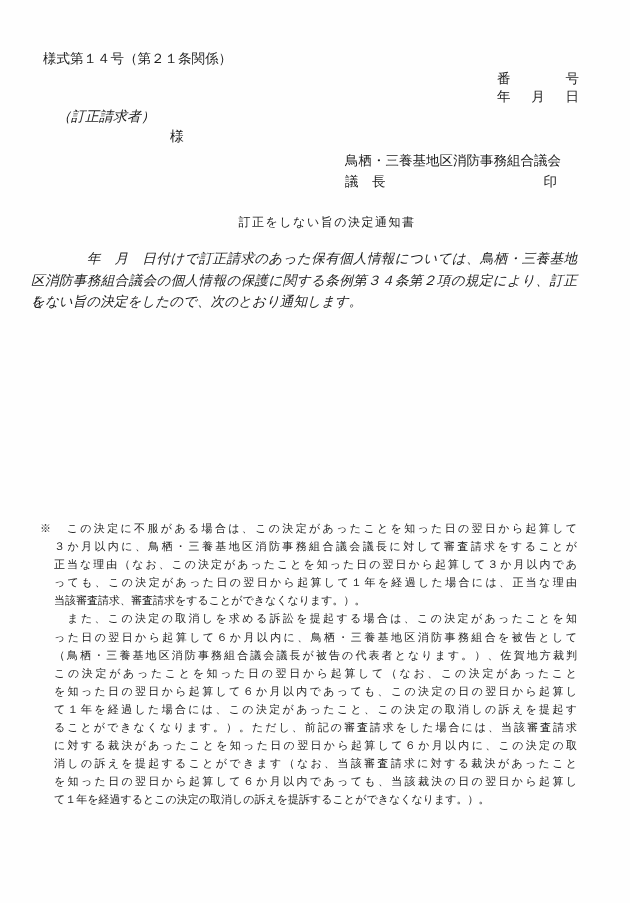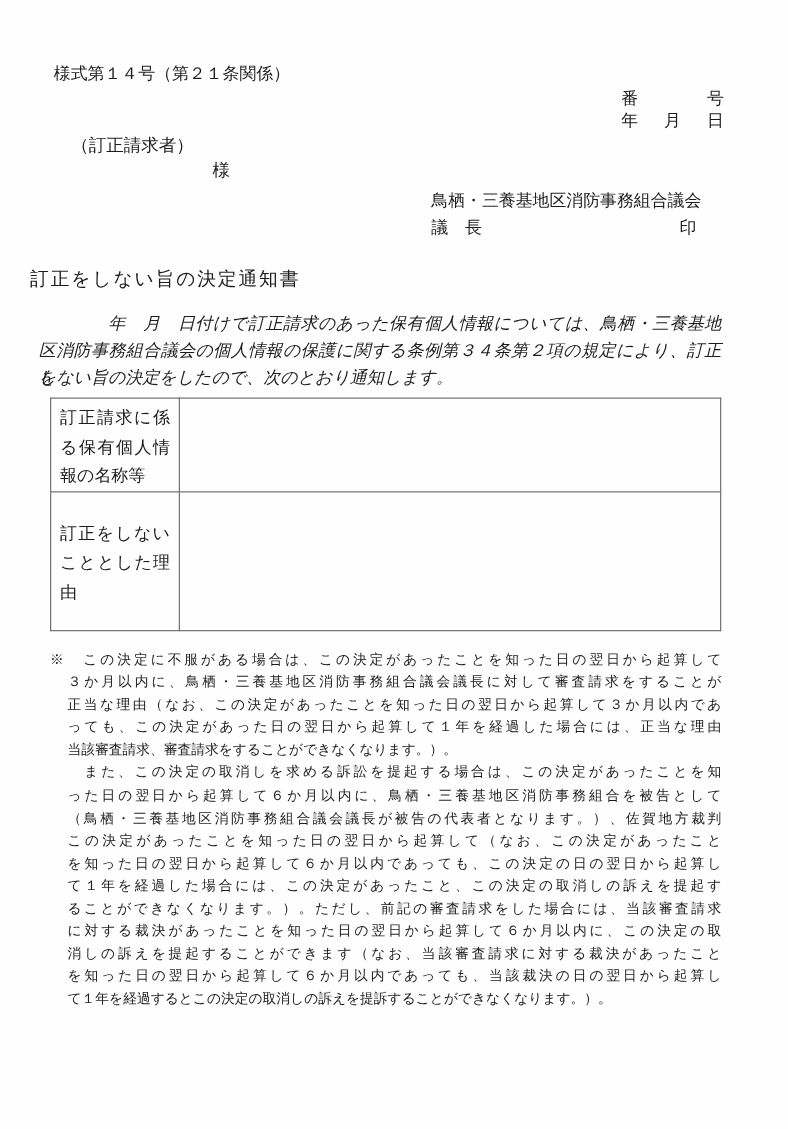--- a/index.html
+++ b/index.html
@@ -12,31 +12,31 @@
     font-family:"Liberation Serif","DejaVu Serif",serif;
     overflow:hidden;
   }
   .abs { position:absolute; }
   .form-no { left:43px; top:50px; font-size:13.5px; }
   .docnum-row {
     left:497px; width:82px;
     display:flex; justify-content:space-between;
     font-size:13.5px;
   }
-  .addressee { left:57px; top:108px; font-size:14px; }
+  .addressee { left:57px; top:108px; font-size:14px;font-style:italic; }
   .sama { left:170px; top:128px; font-size:14px; }
   .issuer-org { left:345px; top:152px; font-size:13.5px; }
   .issuer-line {
     left:345px; top:173px; width:212px;
     display:flex; justify-content:space-between;
     font-size:13.5px;
   }
   .doc-title {
     left:24px; right:0; top:214px;
-    font-size:15px; letter-spacing:1.5px;
+    text-align:center; font-size:12px; letter-spacing:1.5px;
   }
   .para { left:31px; top:248px; width:546px; font-size:13.6px;font-style:italic; }
   .para .line {
     height:21.5px; line-height:21.5px;
     text-align:justify; text-align-last:justify;
   }
   .para .line.para-end { text-align-last:left; }
 
   .form-table {
     position:absolute; left:40px; top:318px;
@@ -95,32 +95,20 @@
   </div>
 
   <div class="abs doc-title">訂正をしない旨の決定通知書</div>
 
   <div class="abs para">
     <div class="line">　　　　年　月　日付けで訂正請求のあった保有個人情報については、鳥栖・三養基地</div>
     <div class="line">区消防事務組合議会の個人情報の保護に関する条例第３４条第２項の規定により、訂正を</div>
     <div class="line para-end">しない旨の決定をしたので、次のとおり通知します。</div>
   </div>
 
-  <table class="form-table">
-    <tbody>
-        <tr class="row-name">
-      <td class="label-cell">訂正請求に係る保有個人情報の名称等</td>
-      <td class="value-cell"></td>
-    </tr>
-    <tr class="row-reason">
-      <td class="label-cell reason">訂正をしないこととした理由</td>
-      <td class="value-cell"></td>
-    </tr>
-  </tbody>
-    </table>
 
   <div class="abs note">
     <div class="nline hang">※　この決定に不服がある場合は、この決定があったことを知った日の翌日から起算して</div>
     <div class="nline">３か月以内に、鳥栖・三養基地区消防事務組合議会議長に対して審査請求をすることが</div>
     <div class="nline">正当な理由（なお、この決定があったことを知った日の翌日から起算して３か月以内であ</div>
     <div class="nline">っても、この決定があった日の翌日から起算して１年を経過した場合には、正当な理由</div>
     <div class="nline para-end">当該審査請求、審査請求をすることができなくなります。）。</div>
     <div class="nline">　また、この決定の取消しを求める訴訟を提起する場合は、この決定があったことを知</div>
     <div class="nline">った日の翌日から起算して６か月以内に、鳥栖・三養基地区消防事務組合を被告として</div>
     <div class="nline">（鳥栖・三養基地区消防事務組合議会議長が被告の代表者となります。）、佐賀地方裁判</div>

